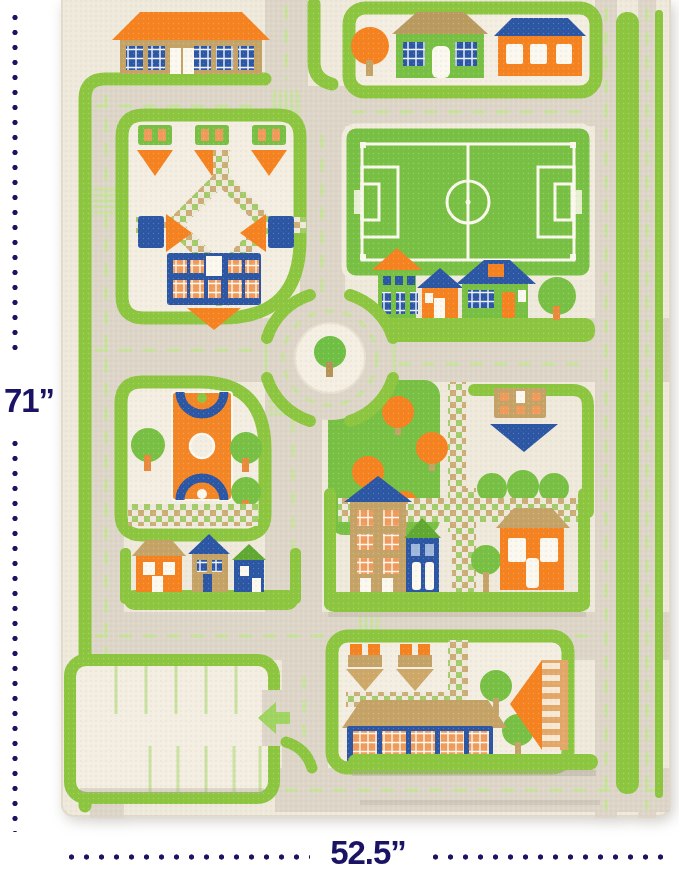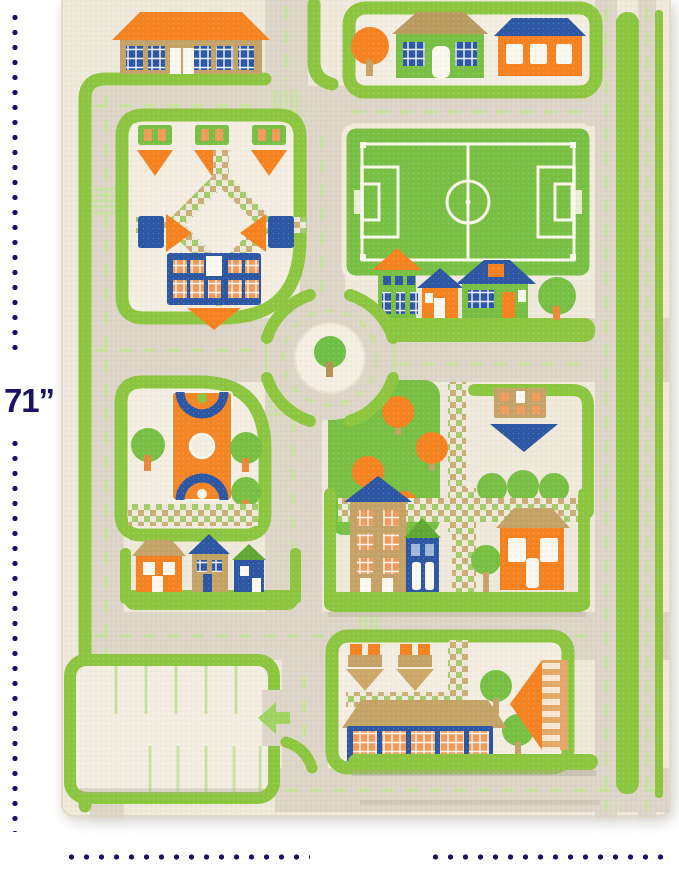--- a/index.html
+++ b/index.html
@@ -30,20 +30,21 @@
 </style>
 </head>
 <body>
 
 <div class="stage">
 
   <div class="dots-v" style="left:12px;top:10px;height:350px"></div>
   <div class="dim-label lbl-h">71”</div>
   <div class="dots-v" style="left:12px;top:436px;height:396px"></div>
   <div class="dots-h" style="left:64px;top:854px;width:246px"></div>
+  <div class="dim-label lbl-w">52.5”</div>
   <div class="dots-h" style="left:428px;top:854px;width:242px"></div>
 
   <svg class="rug-svg" width="613" height="818" viewBox="0 0 613 818">
     <defs>
       <pattern id="checker" width="12" height="12" patternUnits="userSpaceOnUse">
         <rect width="12" height="12" fill="#EFE9DB"></rect>
         <rect x="0" y="0" width="6" height="6" fill="#A4CB6A"></rect>
         <rect x="6" y="6" width="6" height="6" fill="#CBAE77"></rect>
       </pattern>
       <pattern id="winBlue" width="8" height="9" patternUnits="userSpaceOnUse">

